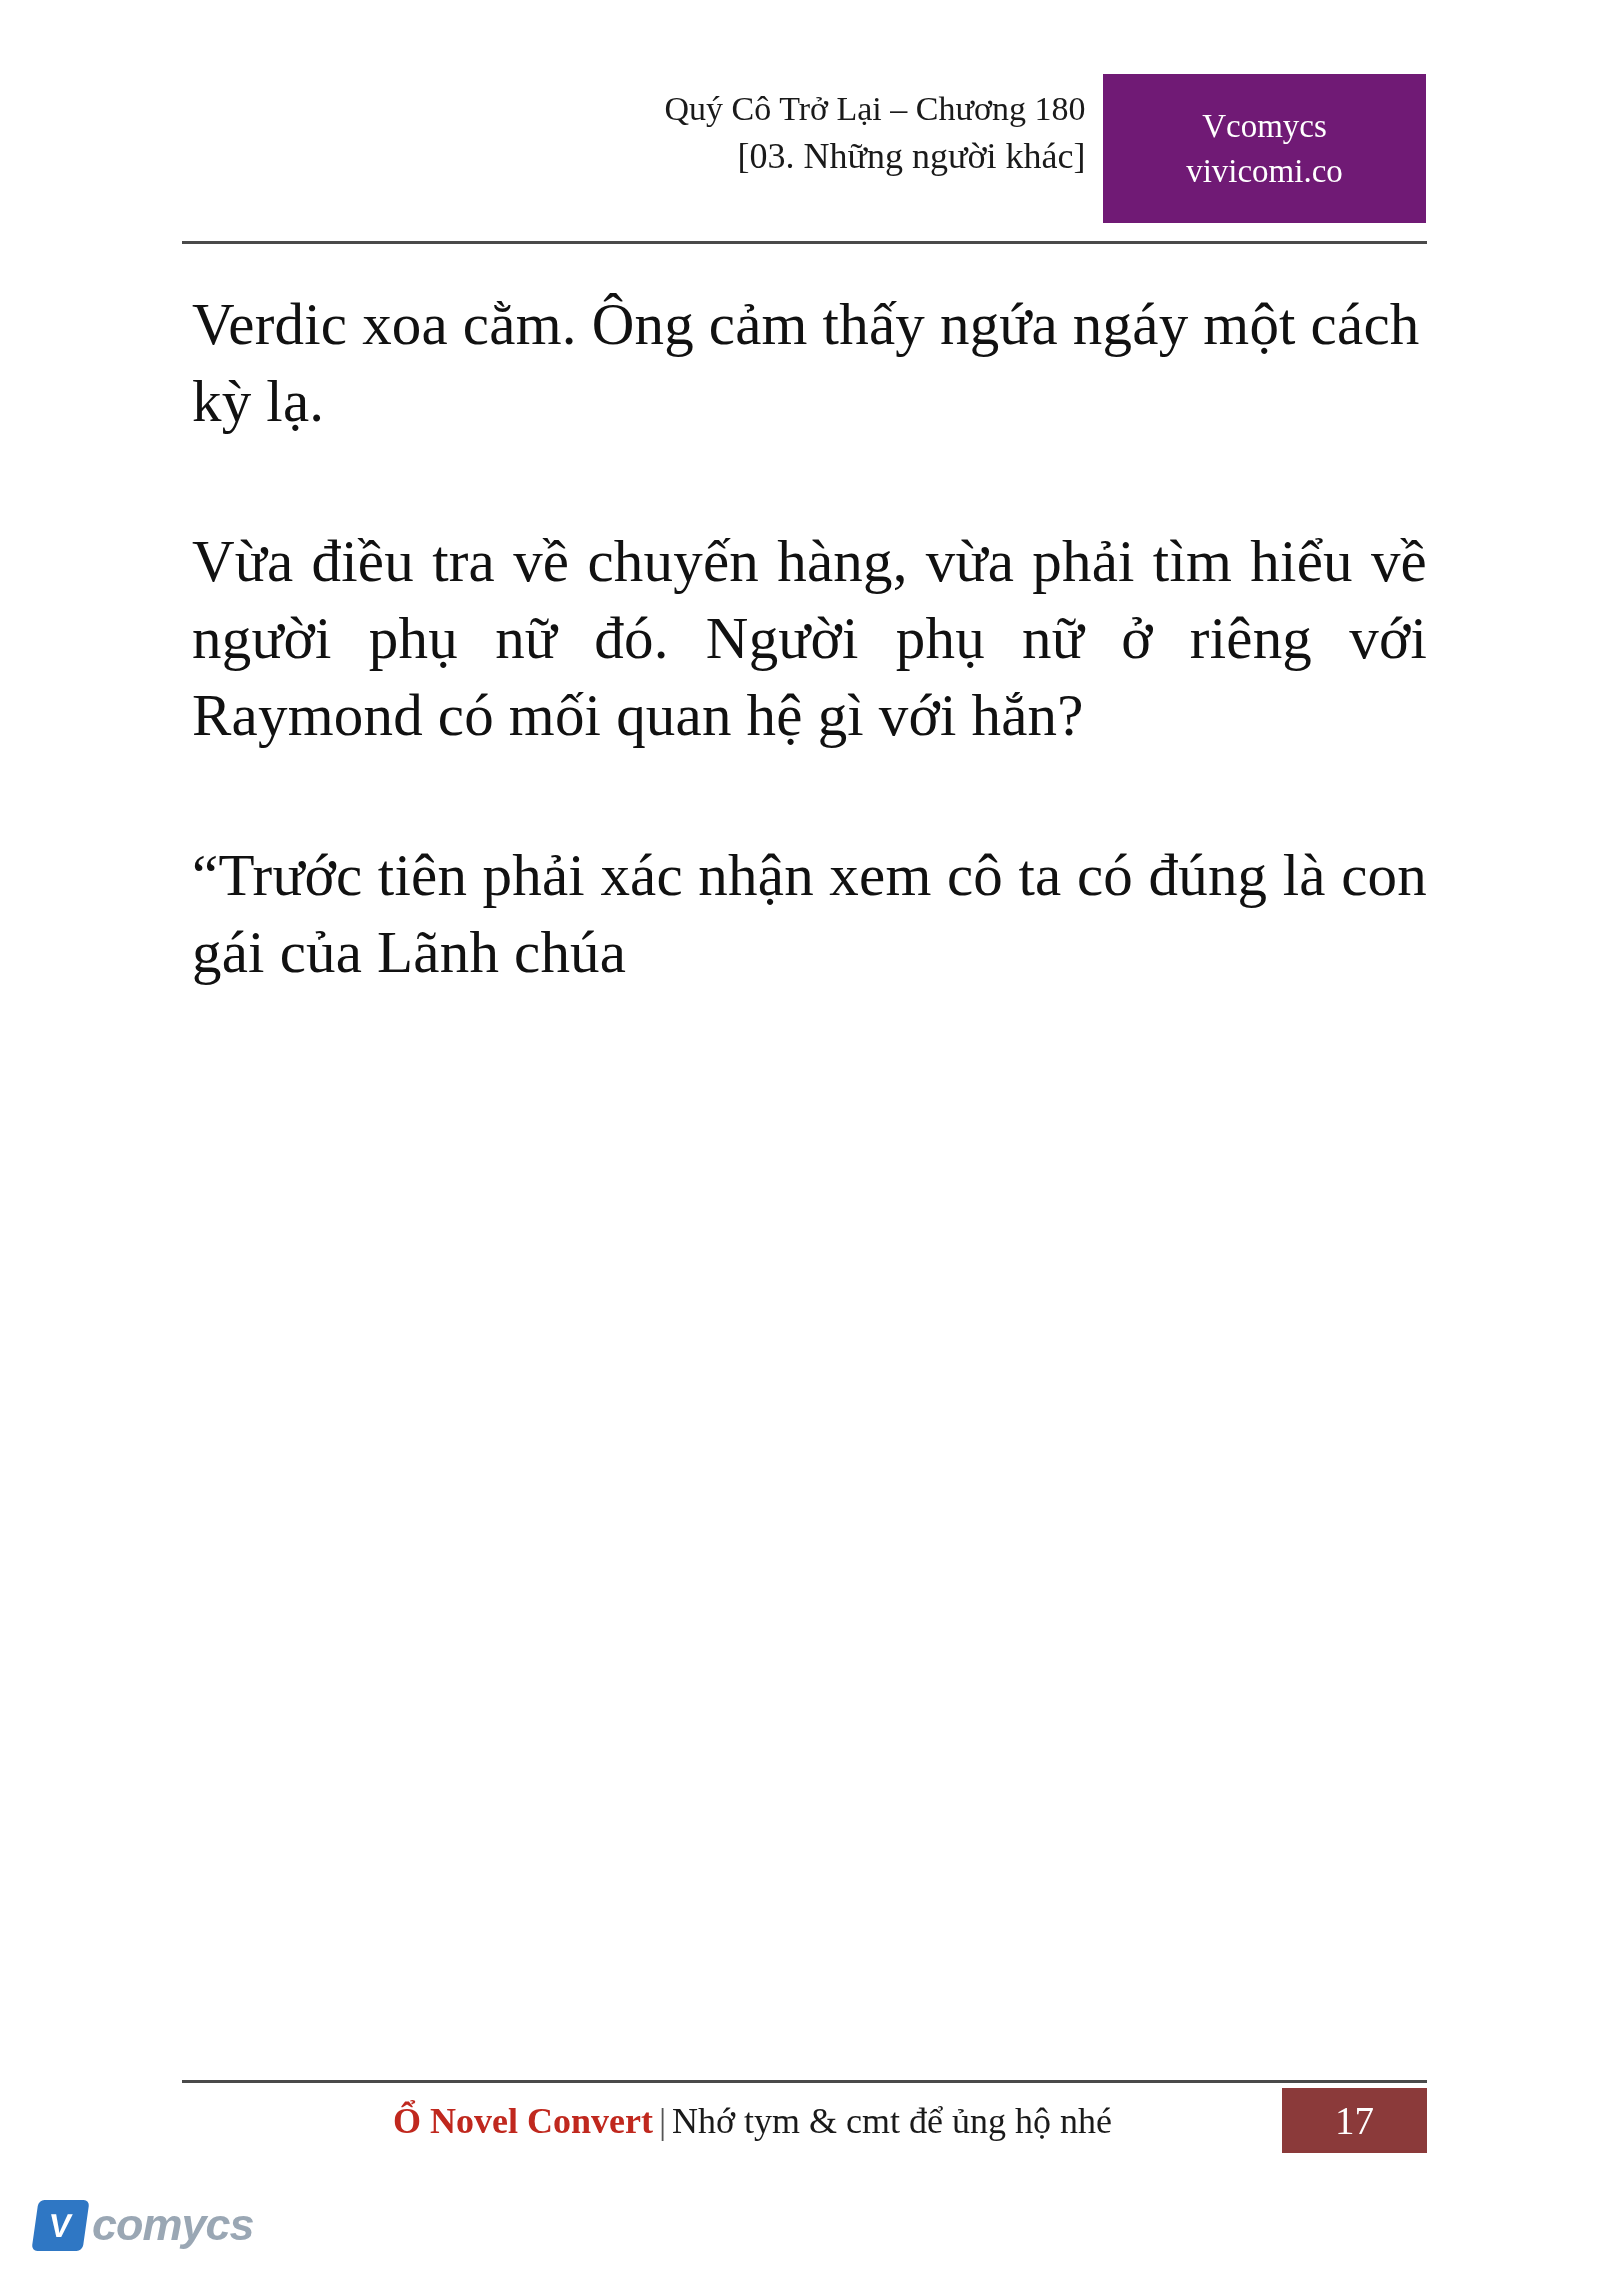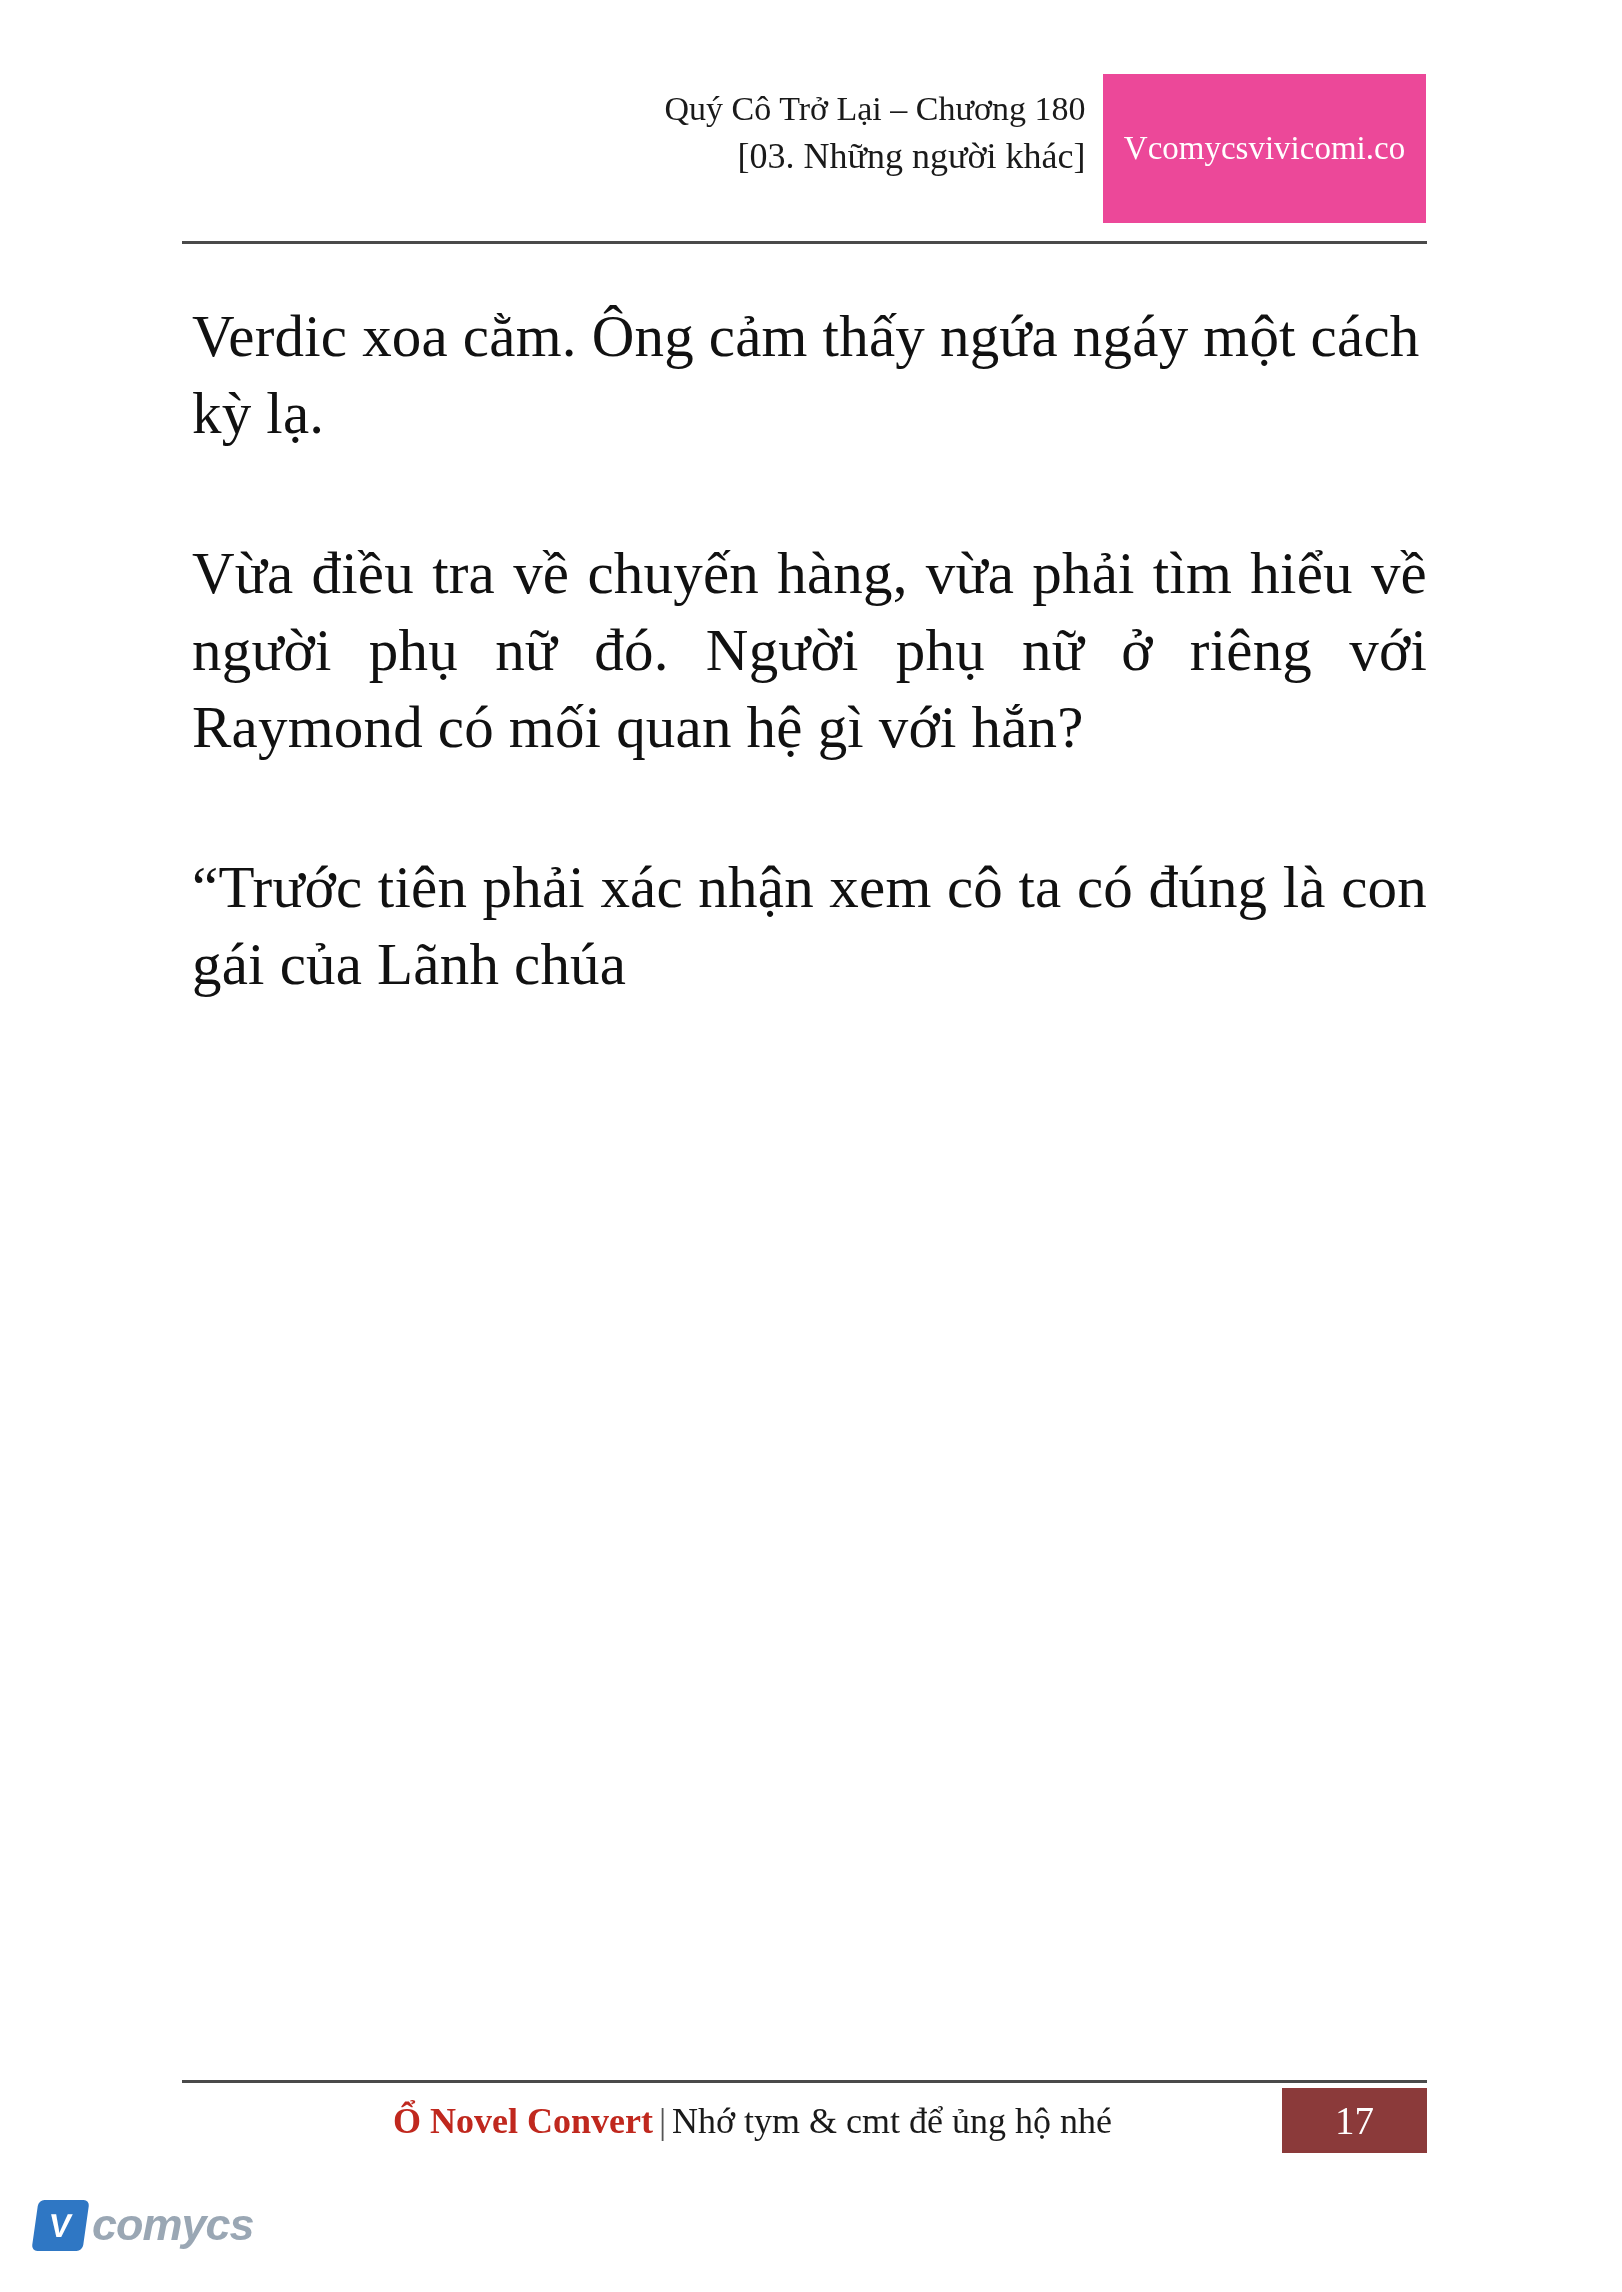--- a/index.html
+++ b/index.html
@@ -48,24 +48,24 @@
     color: #1a1a1a;
     line-height: 1.35;
     white-space: nowrap;
   }
   .header-badge {
     position: absolute;
     left: 921px;
     top: -11.8px;
     width: 323px;
     height: 149px;
-    background: #ec4899;
+    background: #701a75;
     color: #ffffff;
     display: flex;
-    flex-direction: row;
+    flex-direction: column;
     align-items: center;
     justify-content: center;
     line-height: 1.35;
   }
   .header-badge .b1 { font-size: 33px; }
   .header-badge .b2 { font-size: 33px; }
 
   .header-rule {
     position: absolute;
     left: 182px;
@@ -79,21 +79,21 @@
   .content {
     position: absolute;
     left: 192px;
     top: 282px;
     width: 1235px;
   }
   .para {
     font-size: 59px;
     line-height: 1.30;
     color: #111111;
-    margin: 16px 0 84px 0;
+    margin: 4px 0 84px 0;
     letter-spacing: 0.2px;
   }
   .para.justify {
     text-align: justify;
     text-align-last: left;
   }
 
   
   .footer-rule {
     position: absolute;

